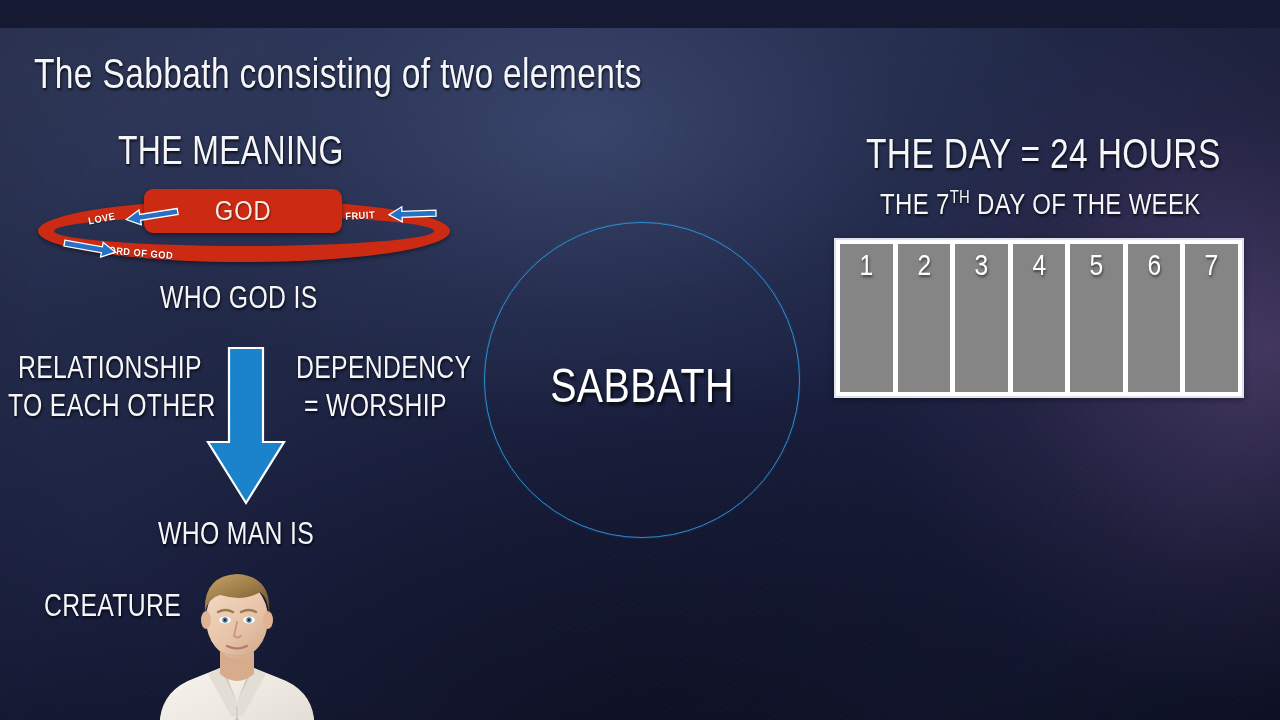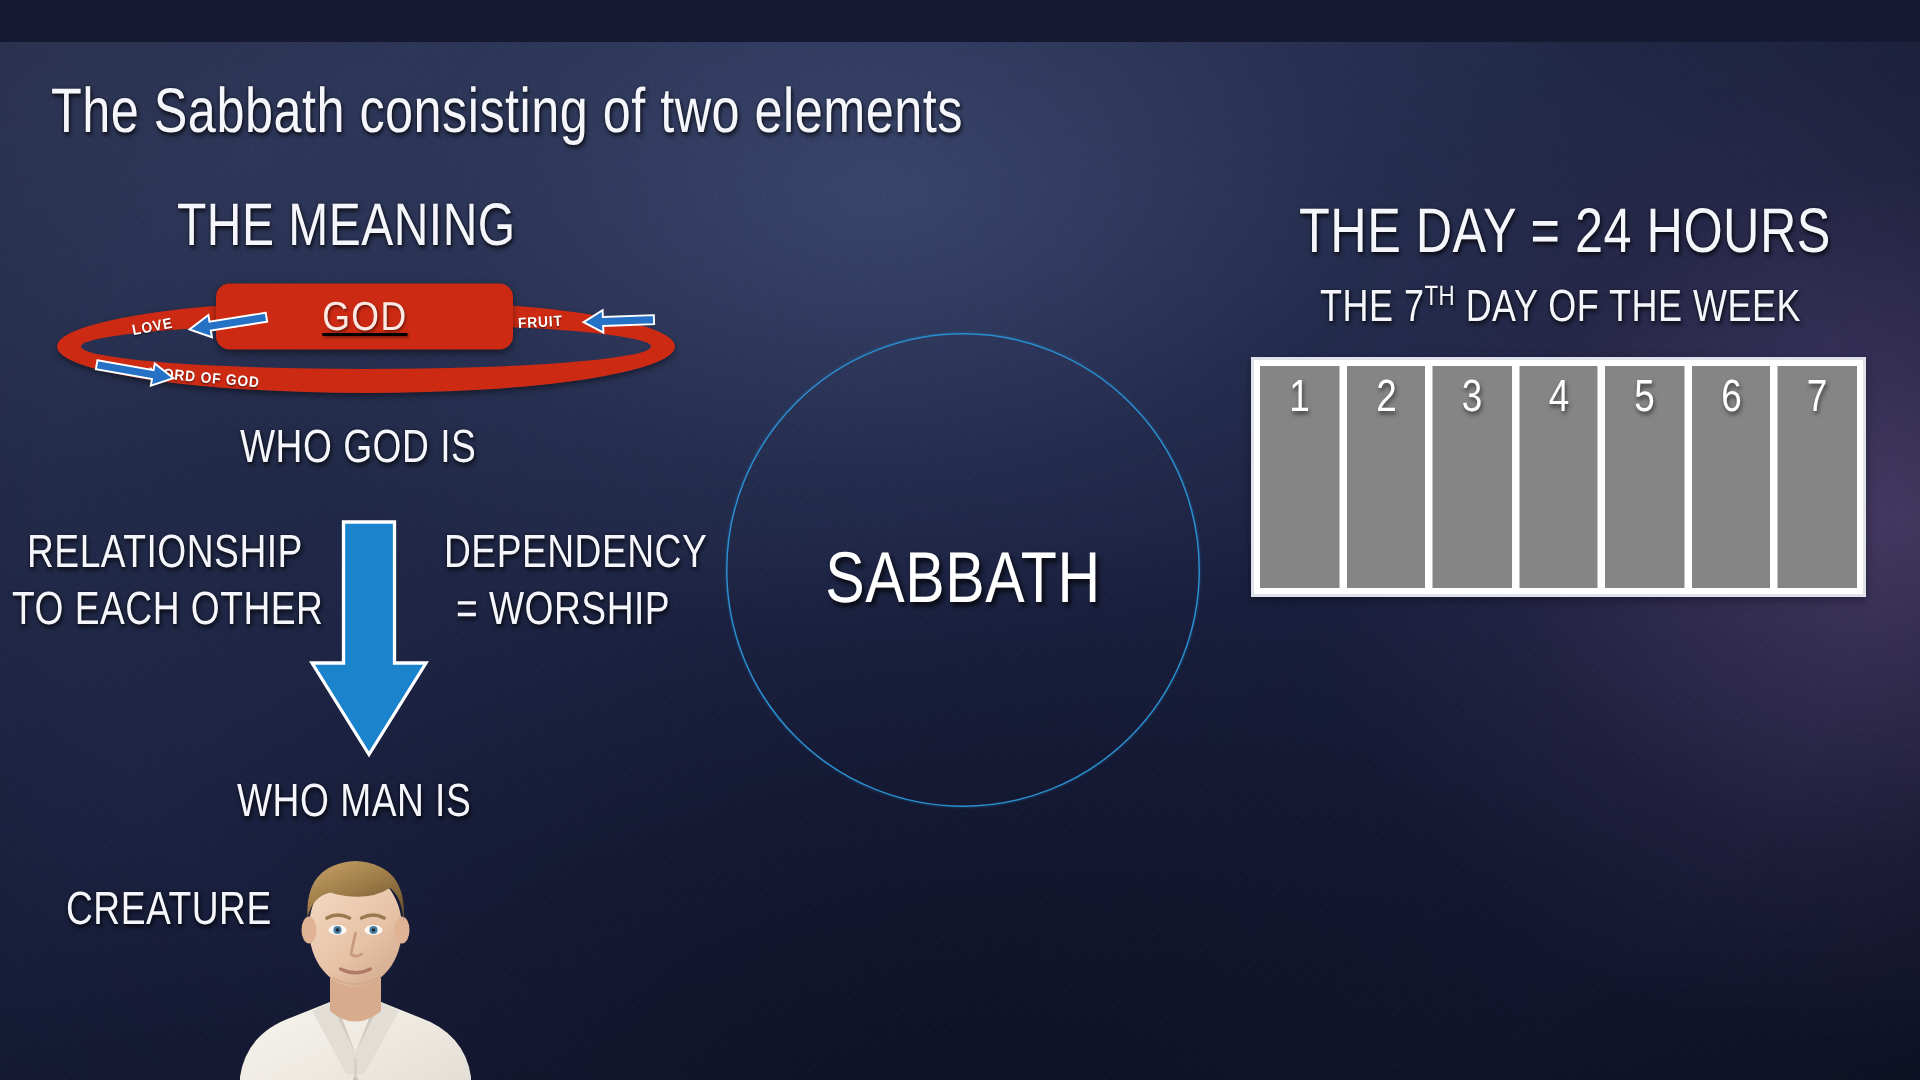--- a/index.html
+++ b/index.html
@@ -85,21 +85,21 @@
   #god-diagram { left:34px; top:164px; width:420px; height:86px; }
   #god-ring {
     position:absolute; left:4px; top:8px; width:412px; height:62px;
     border:16px solid #cc2a13; border-radius:50%;
     box-shadow:0 2px 4px rgba(0,0,0,.45);
   }
   #god-box {
     position:absolute; left:110px; top:-3px; width:198px; height:44px;
     background:#cc2a13; border-radius:9px;
     box-shadow:0 2px 5px rgba(0,0,0,.45);
-    display:flex; align-items:center; justify-content:center;text-decoration:underline;
+    display:flex; align-items:center; justify-content:center;
   }
   #god-box span {
     color:#fbe9e4; font-size:27px; letter-spacing:1px;
     transform:scaleX(0.88);
     text-shadow:1px 1px 2px rgba(0,0,0,.45);
   }
   .ring-word {
     position:absolute; color:#fff; font-size:10px; font-weight:700;
     letter-spacing:.6px; white-space:nowrap;
     transform:scaleX(0.92);

